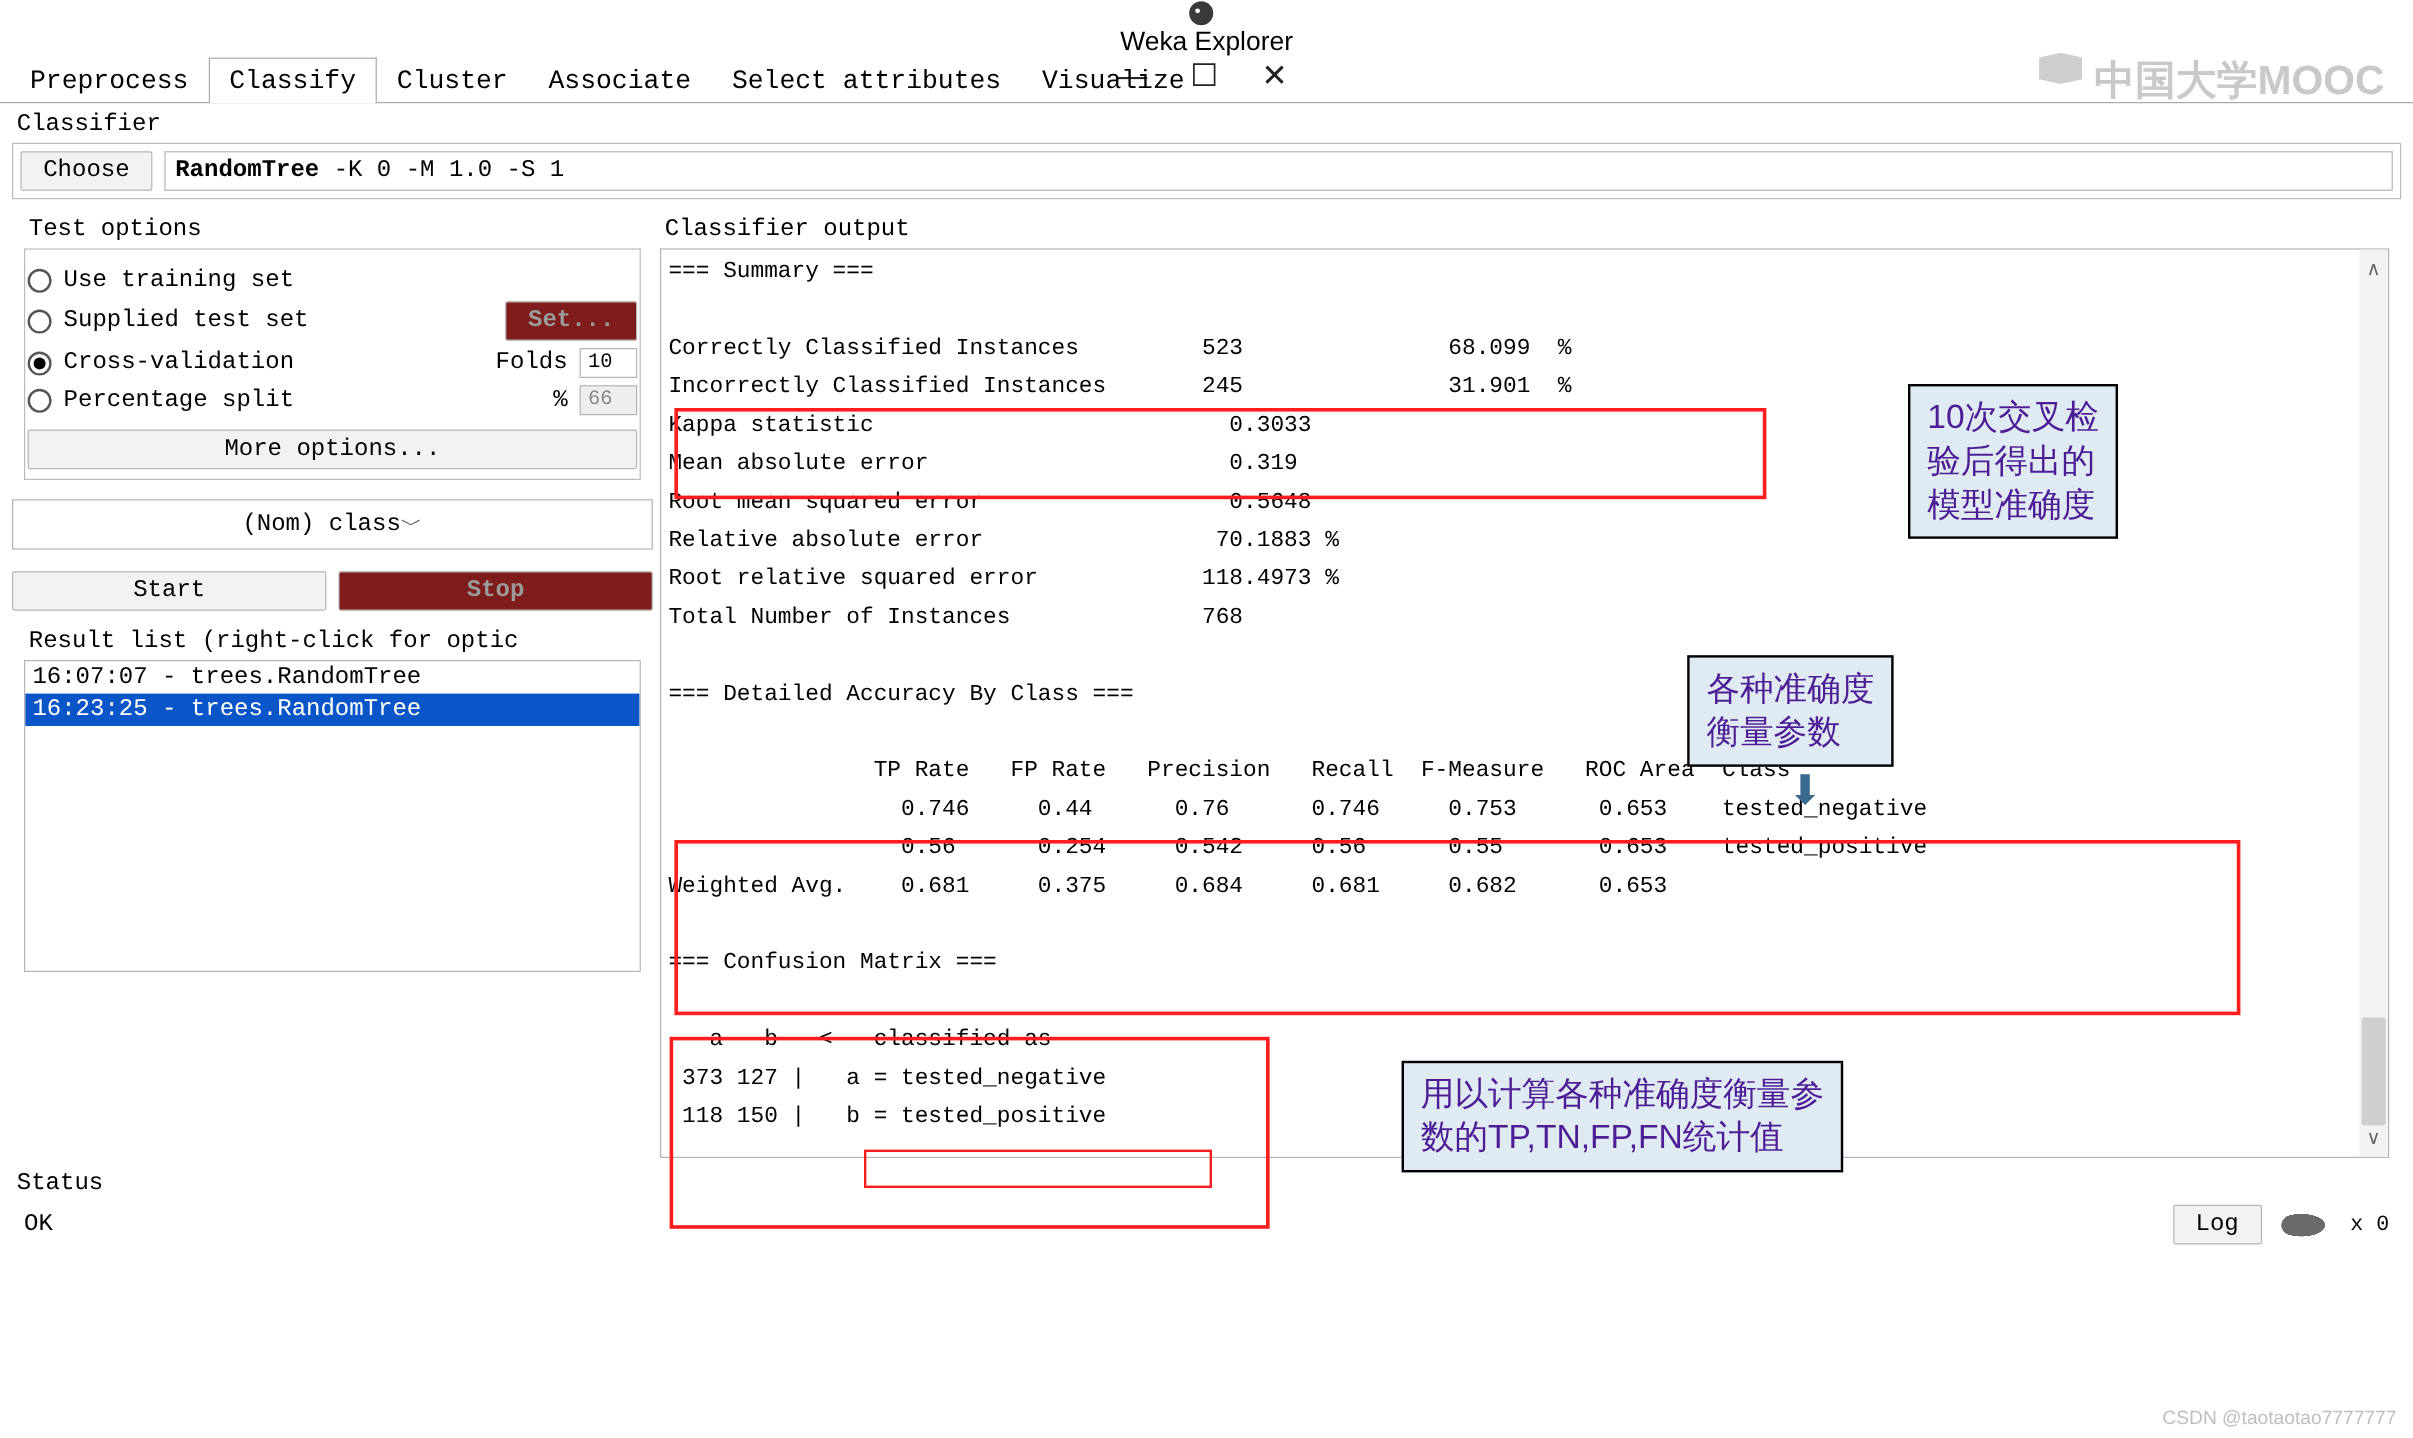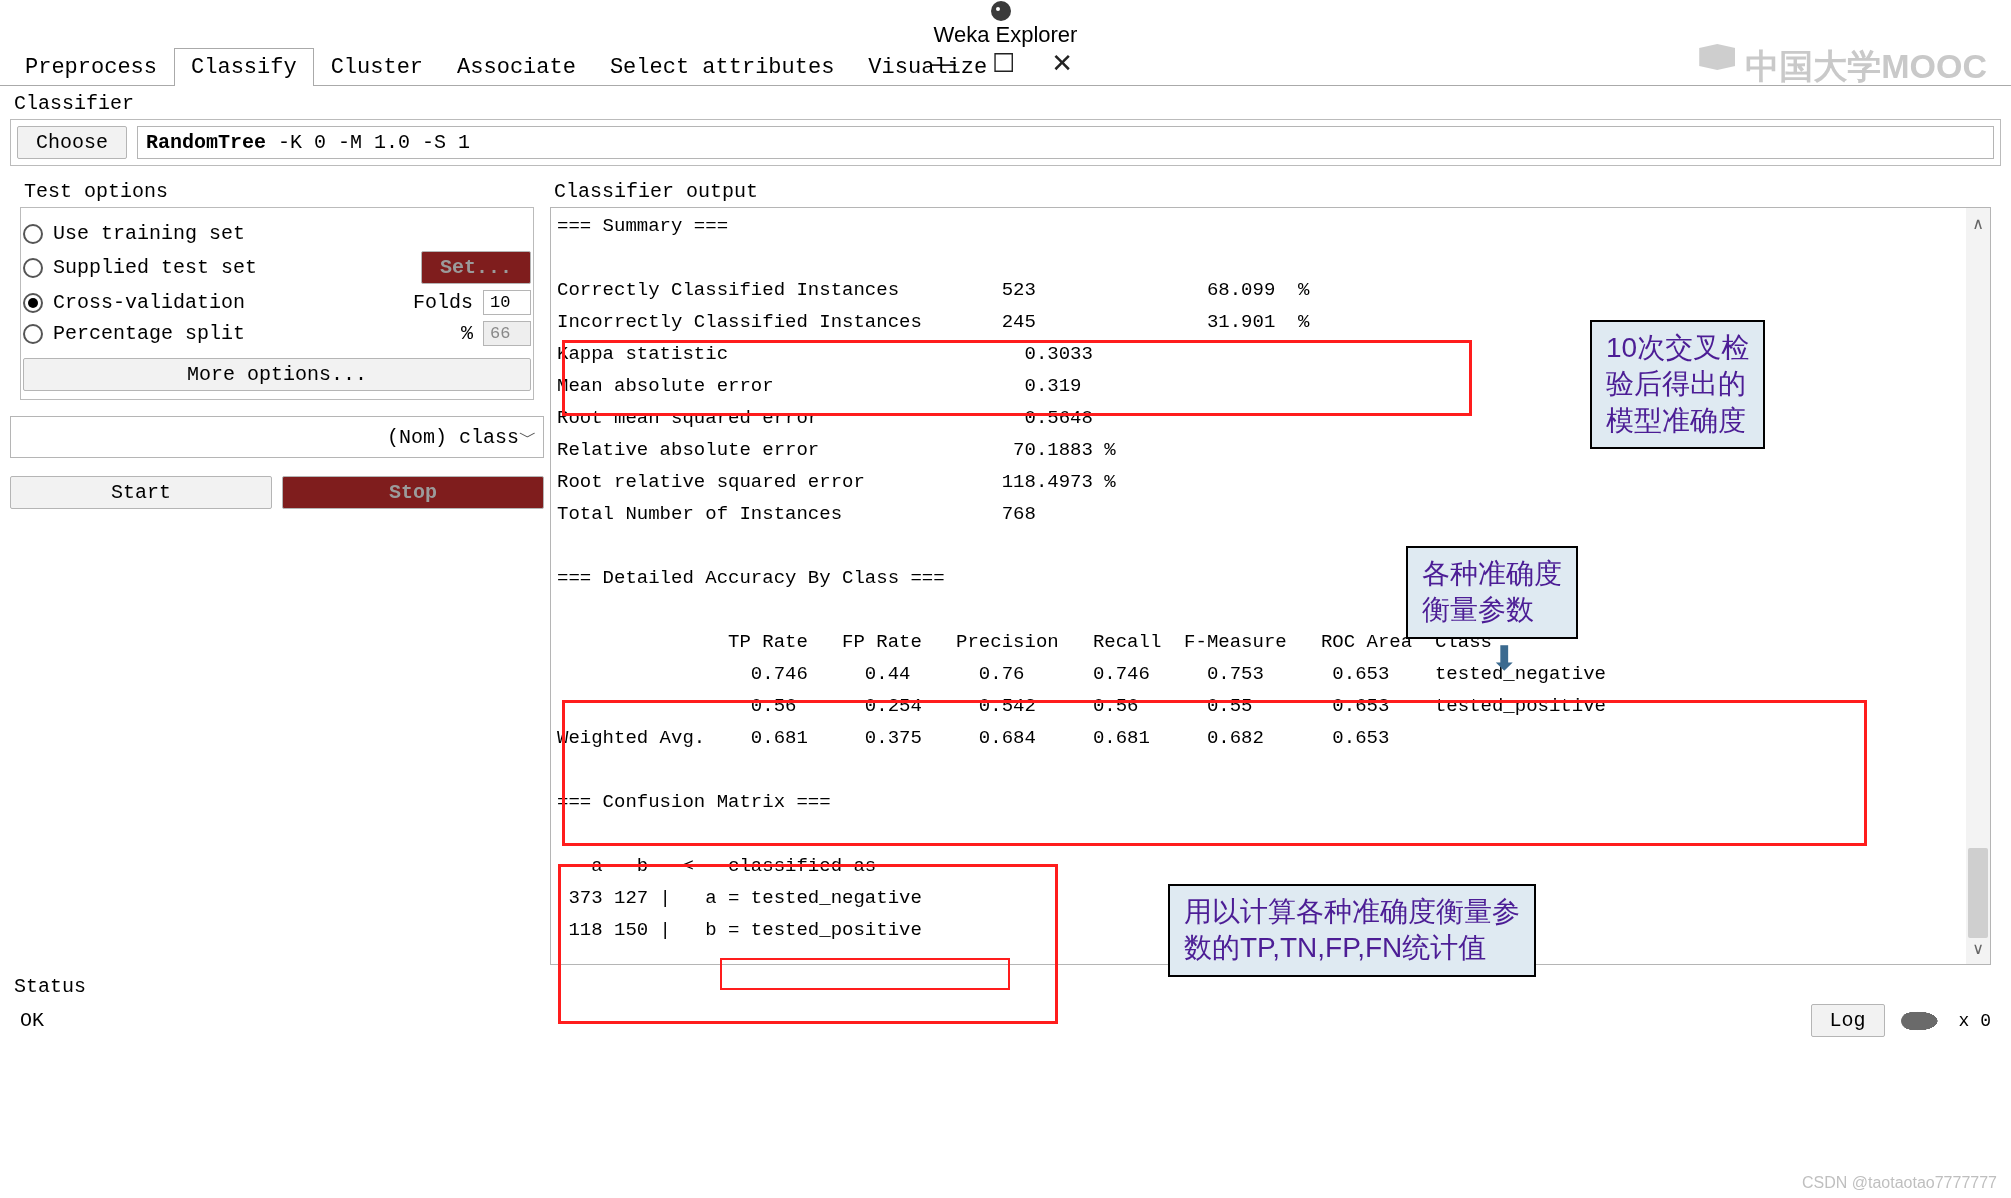--- a/index.html
+++ b/index.html
@@ -23,21 +23,21 @@
   .classifier-text b{font-weight:700;}
   .body-row{display:flex;gap:0;margin:8px 10px 4px 10px;}
   .left-col{width:534px;display:flex;flex-direction:column;}
   .right-col{flex:1;display:flex;flex-direction:column;}
   .opt-row{display:flex;align-items:center;gap:10px;margin:6px 0;font-family:"Courier New",monospace;font-size:20px;}
   .radio{width:20px;height:20px;border:2px solid #555;border-radius:50%;display:inline-flex;align-items:center;justify-content:center;}
   .radio.selected::after{content:"";width:10px;height:10px;background:#000;border-radius:50%;}
   .num-input{width:48px;border:1px solid #b5b5b5;padding:2px 6px;font-family:"Courier New",monospace;font-size:17px;background:#fff;}
   .num-input.disabled{background:#eee;color:#888;}
   .wide-btn{width:100%;margin-top:6px;}
-  .select-row{border:1px solid #b5b5b5;padding:8px 6px;font-family:"Courier New",monospace;font-size:20px;display:flex;align-items:center;justify-content:flex-end;margin:10px 0;background:#fff;}
+  .select-row{border:1px solid #b5b5b5;padding:8px 6px;font-family:"Courier New",monospace;font-size:20px;display:flex;align-items:center;justify-content:center;margin:10px 0;background:#fff;}
   .chev{font-size:18px;color:#555;}
   .two-btns{display:flex;gap:10px;margin:8px 0;}
   .two-btns .btn{flex:1;}
   .result-list{border:1px solid #b5b5b5;height:260px;background:#fff;margin-top:4px;font-family:"Courier New",monospace;font-size:20px;overflow:hidden;}
   .result-item{padding:2px 6px;white-space:nowrap;}
   .result-item.selected{background:#0a56c8;color:#fff;}
   .output-area{position:relative;border:1px solid #b5b5b5;background:#fff;height:758px;overflow:hidden;}
   .output-pre{font-family:"Courier New",monospace;font-size:19px;line-height:32px;white-space:pre;padding:2px 6px;}
   .scroll-track{position:absolute;right:0;top:0;width:24px;height:100%;background:#f3f3f3;display:flex;flex-direction:column;align-items:center;justify-content:space-between;padding:6px 0;}
   .scroll-arrow{font-size:16px;color:#666;}
@@ -127,20 +127,27 @@
     <div class="select-row">
       <span>(Nom) class</span>
       <span class="chev">﹀</span>
     </div>
 
     <div class="two-btns">
       <button class="btn">Start</button>
       <button class="btn disabled">Stop</button>
     </div>
 
+    <div class="nolegend">
+      <span class="panel-legend">Result list (right-click for optic</span>
+      <div class="result-list">
+        <div class="result-item">16:07:07 - trees.RandomTree</div>
+        <div class="result-item selected">16:23:25 - trees.RandomTree</div>
+      </div>
+    </div>
   </div>
 
   <div class="right-col">
     <div class="nolegend" style="margin-left:6px;">
       <span class="panel-legend">Classifier output</span>
       <div class="output-area" id="output-area">
         <pre class="output-pre" id="output-pre">=== Summary ===
 
 Correctly Classified Instances         523               68.099  %
 Incorrectly Classified Instances       245               31.901  %

